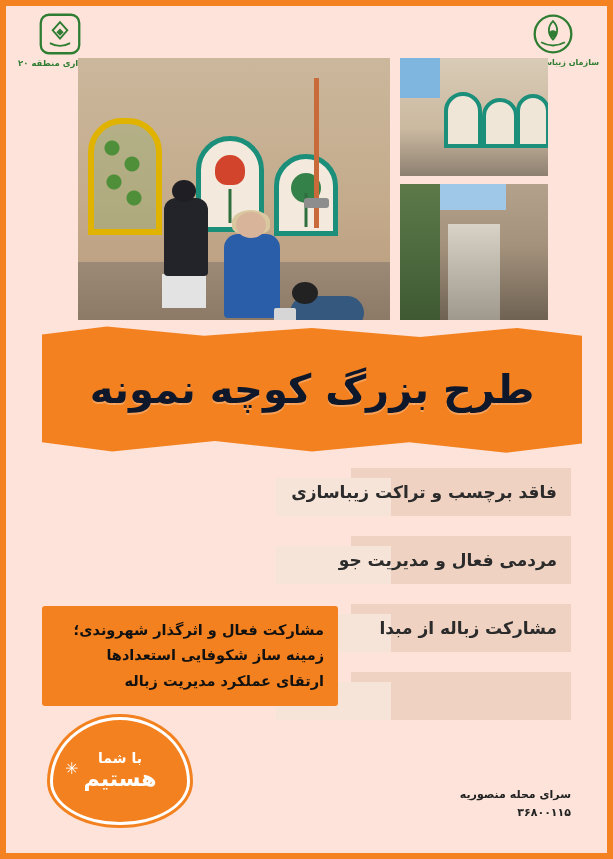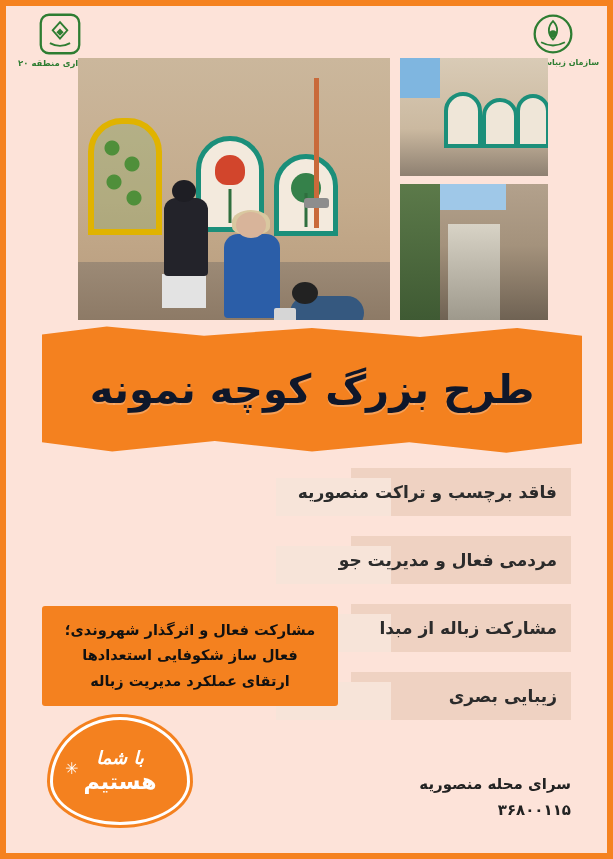--- a/index.html
+++ b/index.html
@@ -124,39 +124,39 @@
     position:absolute;right:180px;top:10px;height:38px;width:115px;
     background:#f7e4d9;z-index:0;
   }
   .feature span{position:relative;z-index:2;}
   
   .msgbox{
     position:absolute;top:600px;left:36px;width:268px;
     background:#f4811f;color:#111;border-radius:3px;
     padding:12px 14px;
     font-size:14.5px;font-weight:bold;line-height:1.75;
-    direction:rtl;text-align:center;
+    direction:rtl;text-align:right;
   }
   
   .stamp{
     position:absolute;left:44px;bottom:28px;width:134px;height:102px;
     background:#f4811f;border-radius:50% 50% 50% 50%/60% 60% 40% 40%;
     color:#fff;display:flex;flex-direction:column;align-items:center;justify-content:center;
     font-weight:bold;line-height:1.15;
     border:3px solid #fff;
     box-shadow:0 0 0 3px #f4811f;
   }
-  .stamp .l1{font-size:18px;font-style:italic;}
+  .stamp .l1{font-size:14px;}
   .stamp .l2{font-size:22px;}
   .stamp .star{position:absolute;left:12px;top:40px;font-size:16px;color:#fff;}
   
   .address{
     position:absolute;right:36px;bottom:30px;width:250px;
     text-align:right;direction:rtl;
-    font-size:15px;font-weight:bold;color:#222;line-height:1.7;
+    font-size:11px;font-weight:bold;color:#222;line-height:1.7;
   }
 </style>
 </head>
 <body>
 
 <div class="poster">
 
   <div class="header">
 
     <div class="logo left">
@@ -227,42 +227,41 @@
 
   <div class="banner">
     <div class="banner-bg"></div>
     <div class="banner-title">طرح بزرگ کوچه نمونه</div>
   </div>
 
   <div class="features">
     <div class="feature">
       <div class="bar"></div>
       <div class="bar2"></div>
-      <span>فاقد برچسب و تراکت منصوریه</span>
+      <span>فاقد برچسب و تراکت زیباسازی</span>
     </div>
     <div class="feature">
       <div class="bar"></div>
       <div class="bar2"></div>
       <span>مردمی فعال و مدیریت جو</span>
     </div>
     <div class="feature">
       <div class="bar"></div>
       <div class="bar2"></div>
       <span>مشارکت زباله از مبدا</span>
     </div>
     <div class="feature">
       <div class="bar"></div>
       <div class="bar2"></div>
-      <span>زیبایی بصری</span>
     </div>
   </div>
 
   <div class="msgbox">
     <div>مشارکت فعال و اثرگذار شهروندی؛</div>
-    <div>فعال ساز شکوفایی استعدادها</div>
+    <div>زمینه ساز شکوفایی استعدادها</div>
     <div>ارتقای عملکرد مدیریت زباله</div>
   </div>
 
   <div class="stamp">
     <div class="star">✳</div>
     <div class="l1">با شما</div>
     <div class="l2">هستیم</div>
   </div>
 
   <div class="address">

